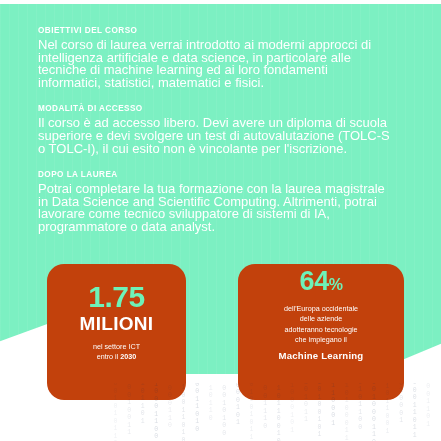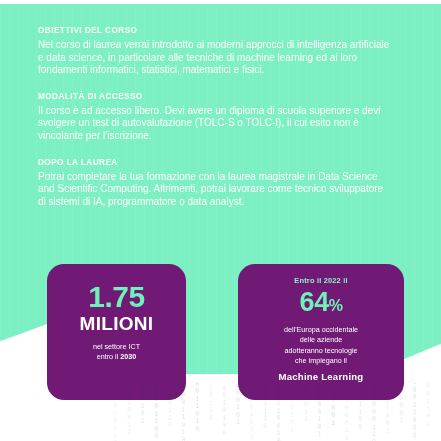--- a/index.html
+++ b/index.html
@@ -97,30 +97,30 @@
   .sec { margin-bottom:15px; }
   .sec:last-child { margin-bottom:0; }
   .sec-title {
     font-size:8.2px;
     font-weight:bold;
     letter-spacing:0.45px;
     color:#ffffff;
     margin-bottom:4px;
   }
   .sec-body {
-    font-size:10px;
+    font-size:13px;
     line-height:12.6px;
     color:#ffffff;
     max-width:352px;
   }
 
   
   .card {
     position:absolute;
-    background:#701a75;
+    background:#c2410c;
     border-radius:17px;
     text-align:center;
     color:#ffffff;
   }
   .card-left  { left:47px;  top:264px; width:139px; height:136px; }
   .card-right { left:238px; top:264px; width:166px; height:136px; }
 
   .big-num {
     color:#6ef2b8;
     font-weight:bold;
@@ -194,21 +194,20 @@
   <div class="card card-left">
     <div class="big-num">1.75</div>
     <div class="sub-strong">MILIONI</div>
     <div class="card-lines">
       <div>nel settore ICT</div>
       <div><span>entro il </span><b>2030</b></div>
     </div>
   </div>
 
   <div class="card card-right">
-    <div class="lead">Entro il 2022 il</div>
     <div class="big-num"><span>64</span><span class="pct">%</span></div>
     <div class="card-lines">
       <div>dell'Europa occidentale</div>
       <div>delle aziende</div>
       <div>adotteranno tecnologie</div>
       <div>che impiegano il</div>
     </div>
     <div class="ml-strong">Machine Learning</div>
   </div>
 

